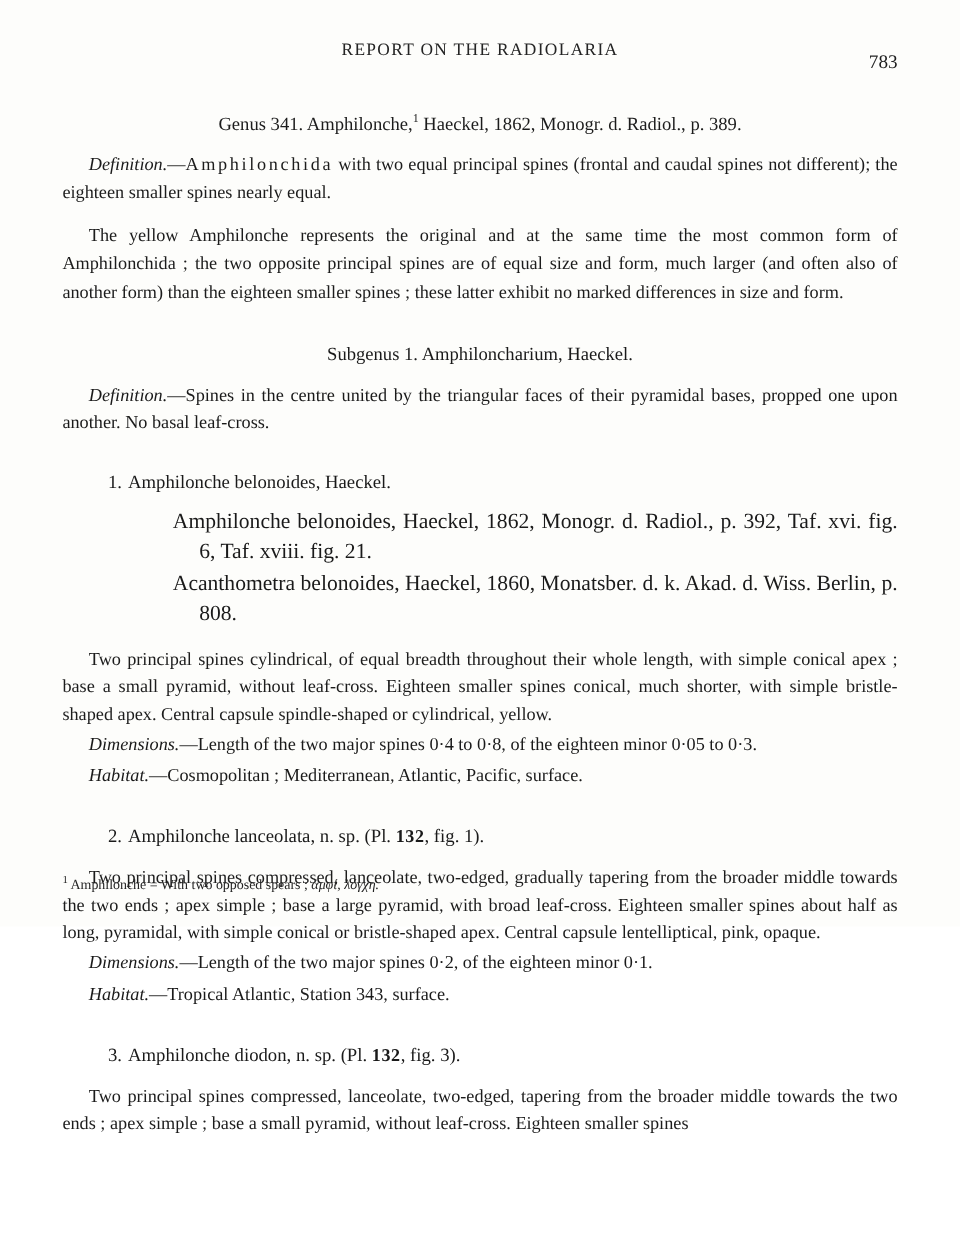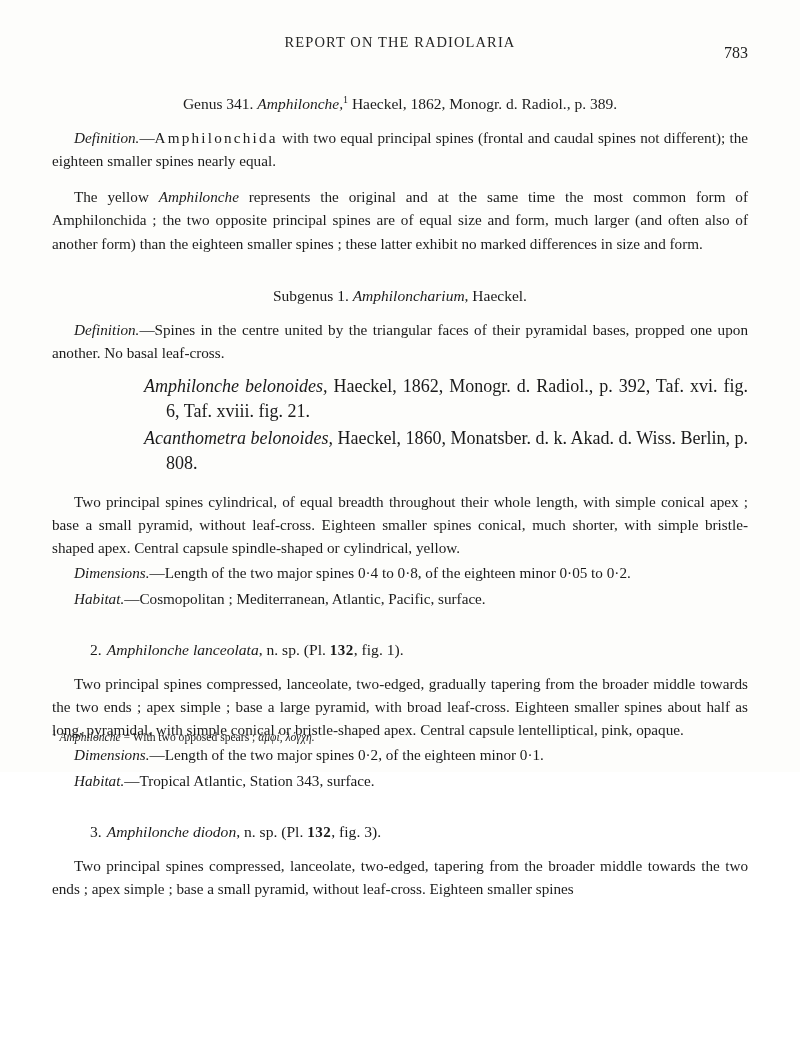--- a/index.html
+++ b/index.html
@@ -41,21 +41,21 @@
     font-size: 16px;
     font-weight: normal;
     color: #1d1d1d;
   }
   .genus-line {
     text-align: center;
     font-size: 15.5px;
     margin-top: 26px;
     color: #1c1c1c;
   }
-  .it { font-style: italic; }
+  .it { }
   sup.fn {
     font-size: 10px;
     vertical-align: super;
   }
   p.body {
     font-size: 15.2px;
     line-height: 1.52;
     text-align: justify;
     margin: 13px 0 0 0;
     text-indent: 22px;
@@ -147,33 +147,36 @@
 
   <div class="subgenus">
     <span>Subgenus 1.</span>
     <span class="it">Amphiloncharium</span><span>, Haeckel.</span>
   </div>
 
   <p class="defsub">
     <span class="defin">Definition.</span><span>—</span><span>Spines in the centre united by the triangular faces of their pyramidal bases, propped one upon another.   No basal leaf-cross.</span>
   </p>
 
+  <div class="species-head">
+    <span class="num">1.</span><span class="it">Amphilonche belonoides</span><span>, Haeckel.</span>
+  </div>
 
   <div class="synonymy">
     <span class="entry">
       <span class="it">Amphilonche belonoides,</span><span> Haeckel, 1862, Monogr. d. Radiol., p. 392, Taf. xvi. fig. 6, Taf. xviii. fig. 21.</span>
     </span>
     <span class="entry">
       <span class="it">Acanthometra belonoides,</span><span> Haeckel, 1860, Monatsber. d. k. Akad. d. Wiss. Berlin, p. 808.</span>
     </span>
   </div>
 
   <p class="body">Two principal spines cylindrical, of equal breadth throughout their whole length, with simple conical apex ; base a small pyramid, without leaf-cross.   Eighteen smaller spines conical, much shorter, with simple bristle-shaped apex.   Central capsule spindle-shaped or cylindrical, yellow.</p>
   <p class="dim">
-    <span class="defin">Dimensions.</span><span>—Length of the two major spines 0·4 to 0·8, of the eighteen minor 0·05 to 0·2.</span>
+    <span class="defin">Dimensions.</span><span>—Length of the two major spines 0·4 to 0·8, of the eighteen minor 0·05 to 0·3.</span>
   </p>
   <p class="dim">
     <span class="defin">Habitat.</span><span>—Cosmopolitan ; Mediterranean, Atlantic, Pacific, surface.</span>
   </p>
 
   <div class="species-head">
     <span class="num">2.</span><span class="it">Amphilonche lanceolata</span><span>, n. sp. (Pl. </span><span class="plate-num">132</span><span>, fig. 1).</span>
   </div>
 
   <p class="body">Two principal spines compressed, lanceolate, two-edged, gradually tapering from the broader middle towards the two ends ; apex simple ; base a large pyramid, with broad leaf-cross.   Eighteen smaller spines about half as long, pyramidal, with simple conical or bristle-shaped apex.   Central capsule lentelliptical, pink, opaque.</p>

